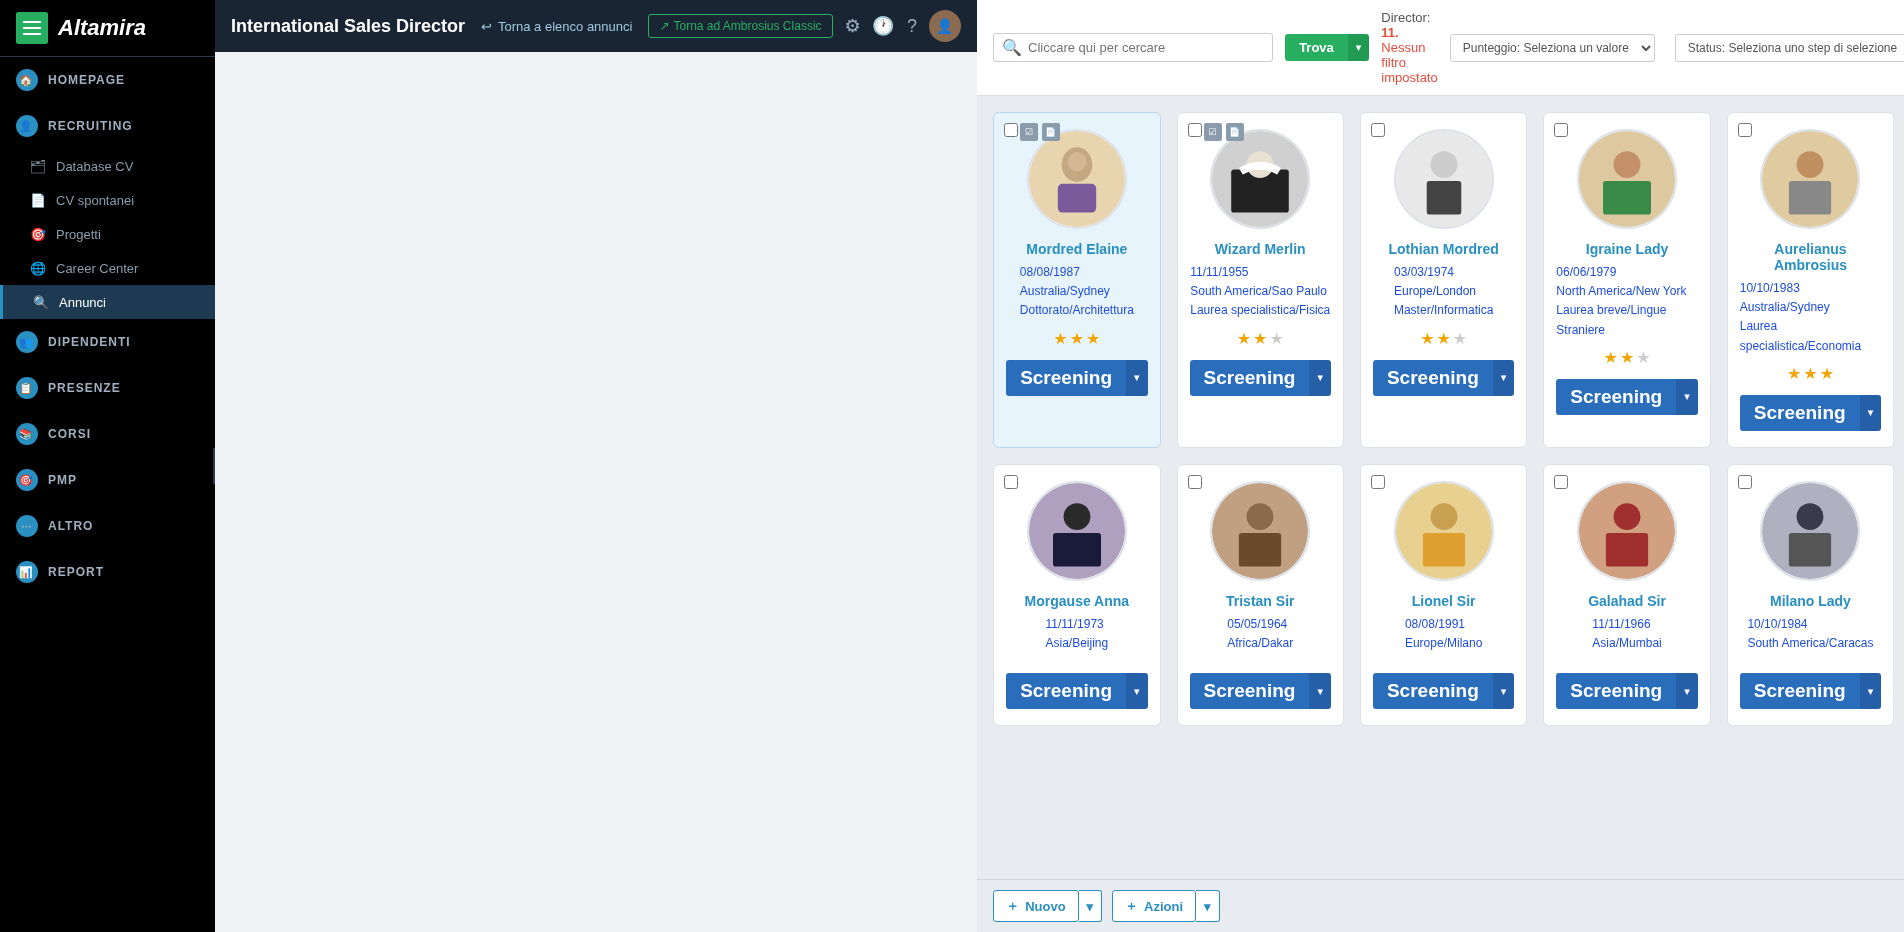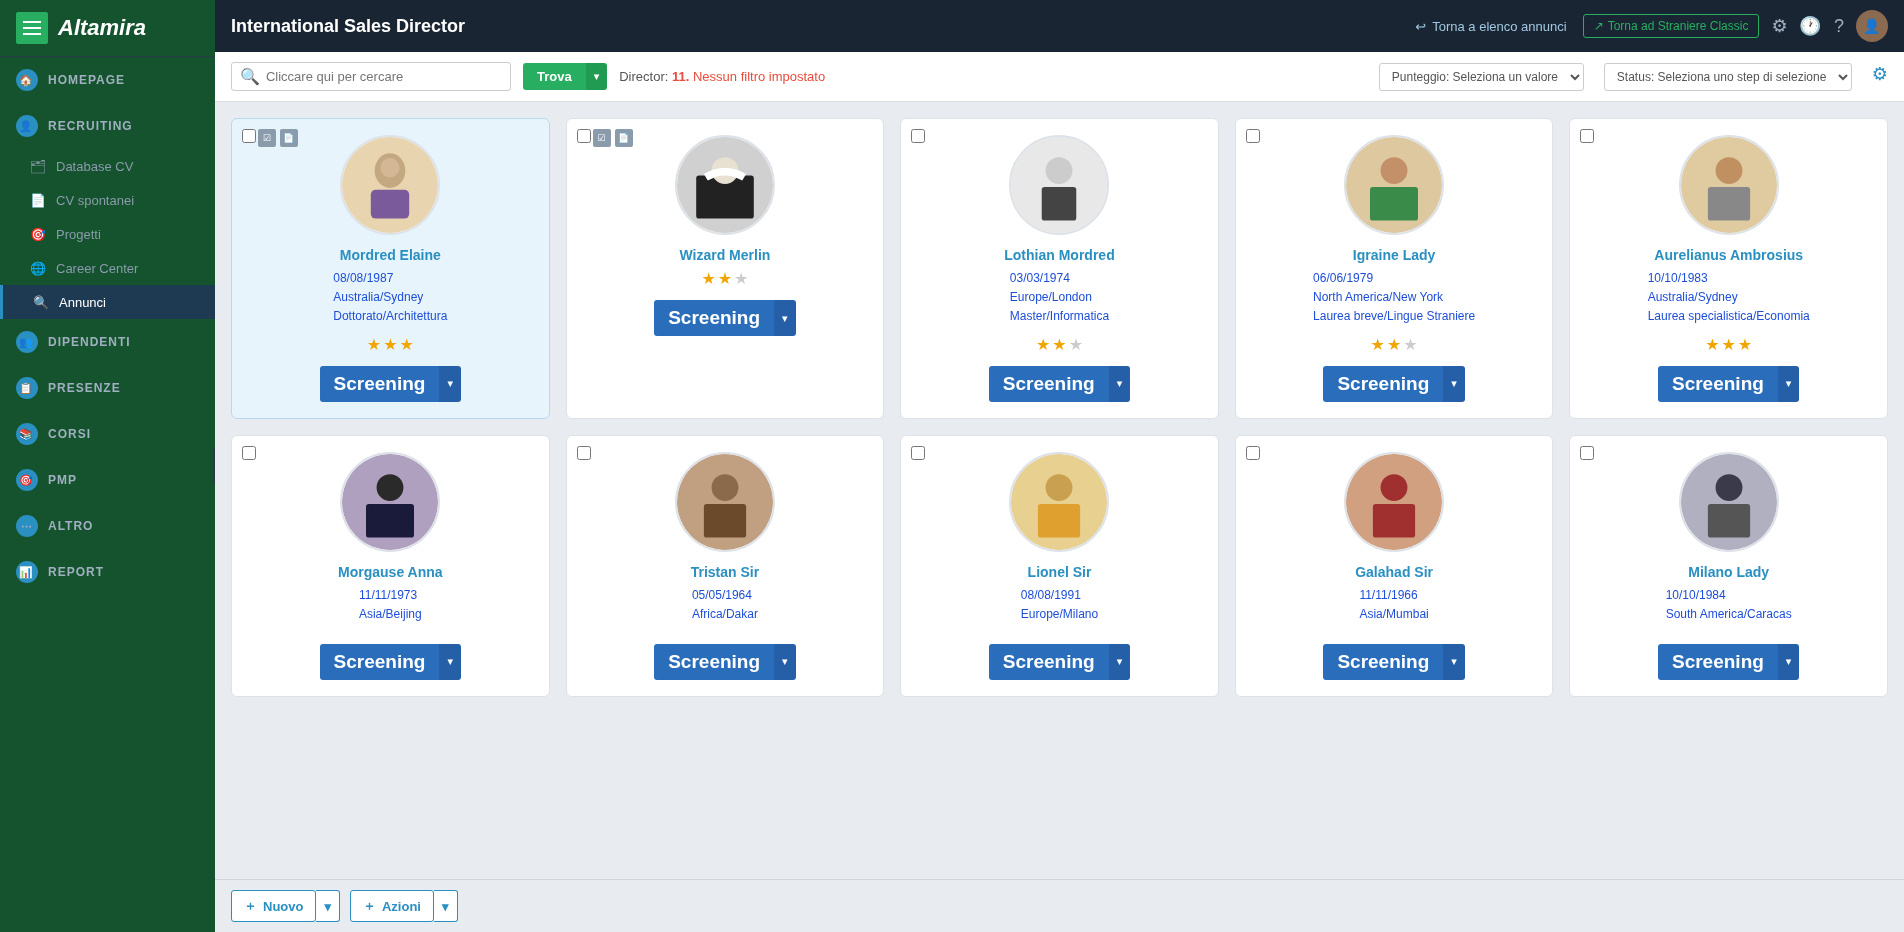--- a/index.html
+++ b/index.html
@@ -1,21 +1,21 @@
 <!DOCTYPE html>
 <html><head>
   <meta charset="utf-8">
   <style>
     * { box-sizing: border-box; margin: 0; padding: 0; }
     body { font-family: 'Segoe UI', Arial, sans-serif; background: #f0f2f5; display: flex; height: 932px; overflow: hidden; }
 
     
     .sidebar {
       width: 215px;
-      background: #14532d;
+      background: #000000;
       color: #fff;
       display: flex;
       flex-direction: column;
       flex-shrink: 0;
       height: 100%;
       overflow-y: auto;
     }
     .sidebar-logo {
       padding: 12px 16px;
       display: flex;
@@ -79,21 +79,21 @@
       color: #8a9bac;
       font-size: 13px;
     }
     .sidebar-sub-item.active { color: #fff; background: #1e3a52; border-left: 3px solid #2a8fc1; }
     .sidebar-sub-item .sub-icon { width: 16px; height: 16px; flex-shrink: 0; display: flex; align-items: center; justify-content: center; }
 
     
     .main {
       flex: 1;
       display: flex;
-      flex-direction: column;
+      flex-direction: row;
       height: 100%;
       overflow: hidden;
     }
 
     
     .topbar {
       background: #1a2533;
       color: #fff;
       display: flex;
       align-items: center;
@@ -520,21 +520,21 @@
 
   <div class="topbar">
     <span class="topbar-title">International Sales Director</span>
     <div class="topbar-back">
       <span>↩</span>
       <span>Torna a elenco annunci</span>
     </div>
     <div class="topbar-actions">
       <button class="btn-classic">
         <span>↗</span>
-        <span>Torna ad Straniere Classic</span>
+        <span>Torna ad Ambrosius Classic</span>
       </button>
       <span class="topbar-icon">⚙</span>
       <span class="topbar-icon">🕐</span>
       <span class="topbar-icon">?</span>
       <div class="avatar-circle">👤</div>
     </div>
   </div>
 
   <div class="content">
 
@@ -608,20 +608,25 @@
     </div>
     <div class="avatar-wrap">
       <svg viewBox="0 0 100 100">
                 <circle cx="50" cy="50" r="50" fill="#d0d0d0"></circle>
                 <rect x="20" y="40" width="60" height="45" rx="3" fill="#222"></rect>
                 <circle cx="50" cy="35" r="14" fill="#e8e0d0"></circle>
                 <path d="M30 42 Q50 30 70 42" stroke="#fff" stroke-width="8" fill="none"></path>
               </svg>
     </div>
     <div class="card-name">Wizard Merlin</div>
+    <div class="card-info">
+      11/11/1955<br>
+      South America/Sao Paulo<br>
+      Laurea specialistica/Fisica
+    </div>
     <div class="card-stars">
               <span class="star">★</span>
               <span class="star">★</span>
               <span class="star empty">★</span>
             </div>
     <div class="screening-btn-wrap">
       <button class="btn-screening">Screening</button>
       <button class="btn-screening-dropdown">▾</button>
     </div>
   </div>

